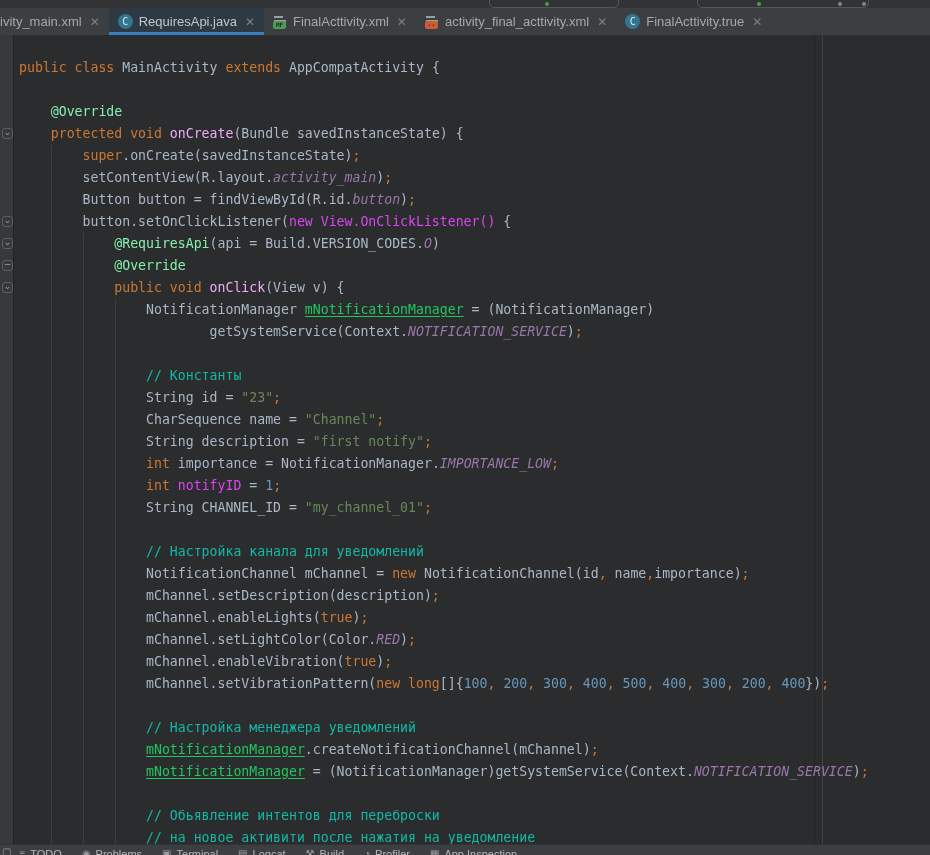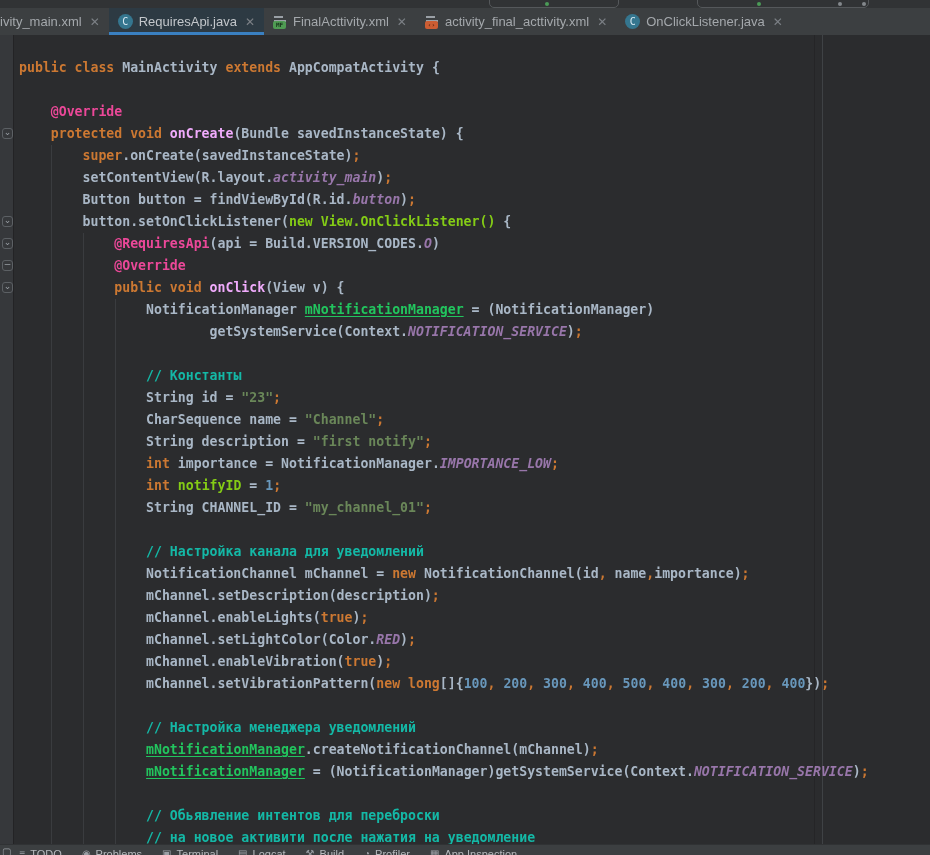--- a/index.html
+++ b/index.html
@@ -29,24 +29,24 @@
   
   .editor{position:absolute;top:35px;left:0;right:0;bottom:10px;background:#2b2c2e;overflow:hidden;}
   .gutter{position:absolute;left:0;top:0;bottom:0;width:13px;background:#36383b;border-right:1px solid #232325;z-index:2;}
   .fold{position:absolute;left:2px;width:9px;height:9px;border:1px solid #5c6064;border-radius:3px;background:#36383b;
       color:#9aa0a6;font-size:9px;line-height:7px;text-align:center;z-index:4;
       font-family:"DejaVu Sans",sans-serif;}
   .guide{position:absolute;width:1px;background:#3a3c3f;bottom:0;z-index:1;}
   .margin-line{position:absolute;top:0;bottom:0;width:1px;z-index:1;}
   .code{position:absolute;left:19px;top:22px;z-index:3;
       font-family:"DejaVu Sans Mono",monospace;font-size:13.2px;white-space:pre;}
-  .line{height:22px;line-height:22px;font-weight:bold;}
-  .d{color:#a9b7c6}.k{color:#cc7832}.m{color:#f0abfc}.a{color:#ec4899}
+  .line{height:22px;line-height:22px;}
+  .d{color:#a9b7c6}.k{color:#cc7832}.m{color:#f0abfc}.a{color:#86efac}
   .s{color:#6a8759}.n{color:#6897bb}.c{color:#14b8a6}.p{color:#cc7832}
-  .t{color:#9876aa;font-style:italic}.g{color:#84cc16}
+  .t{color:#9876aa;font-style:italic}.g{color:#d946ef}
   .u{color:#22c55e;text-decoration:underline;text-underline-offset:2px;}
   
   .bottom-bar{position:absolute;left:0;right:0;bottom:0;height:10px;background:#3c3f41;border-top:1px solid #303234;
       overflow:hidden;display:flex;align-items:flex-start;z-index:6;}
   .bleft{font-size:10px;color:#9b9fa5;margin:2px 8px 0 2px;line-height:1;}
   .bitem{display:flex;align-items:center;gap:5px;font-size:11px;color:#b6b9bd;margin:3px 20px 0 0;line-height:1.1;}
   .bicon{font-size:10px;color:#9b9fa5;line-height:1;}
 </style>
 </head>
 <body>
@@ -85,21 +85,21 @@
         <span class="icon-file">
           <span class="fbar fb1"></span>
           <span class="fbar fb2"></span>
           <span class="fbadge badge-layout">‹›</span>
         </span>
         <span>activity_final_acttivity.xml</span>
         <span class="close">✕</span>
       </div>
       <div class="tab">
         <span class="icon-class">C</span>
-        <span>OnClickListener.java</span>
+        <span>FinalActtivity.true</span>
         <span class="close">✕</span>
       </div>
     </div>
 
   <div class="editor">
     <div class="margin-line" style="left:814px;background:#252527;"></div>
     <div class="margin-line" style="left:822px;background:#3f4245;"></div>
     <div class="guide" style="left:51px;top:110px;"></div>
     <div class="guide" style="left:83px;top:198px;"></div>
     <div class="guide" style="left:115px;top:264px;"></div>

